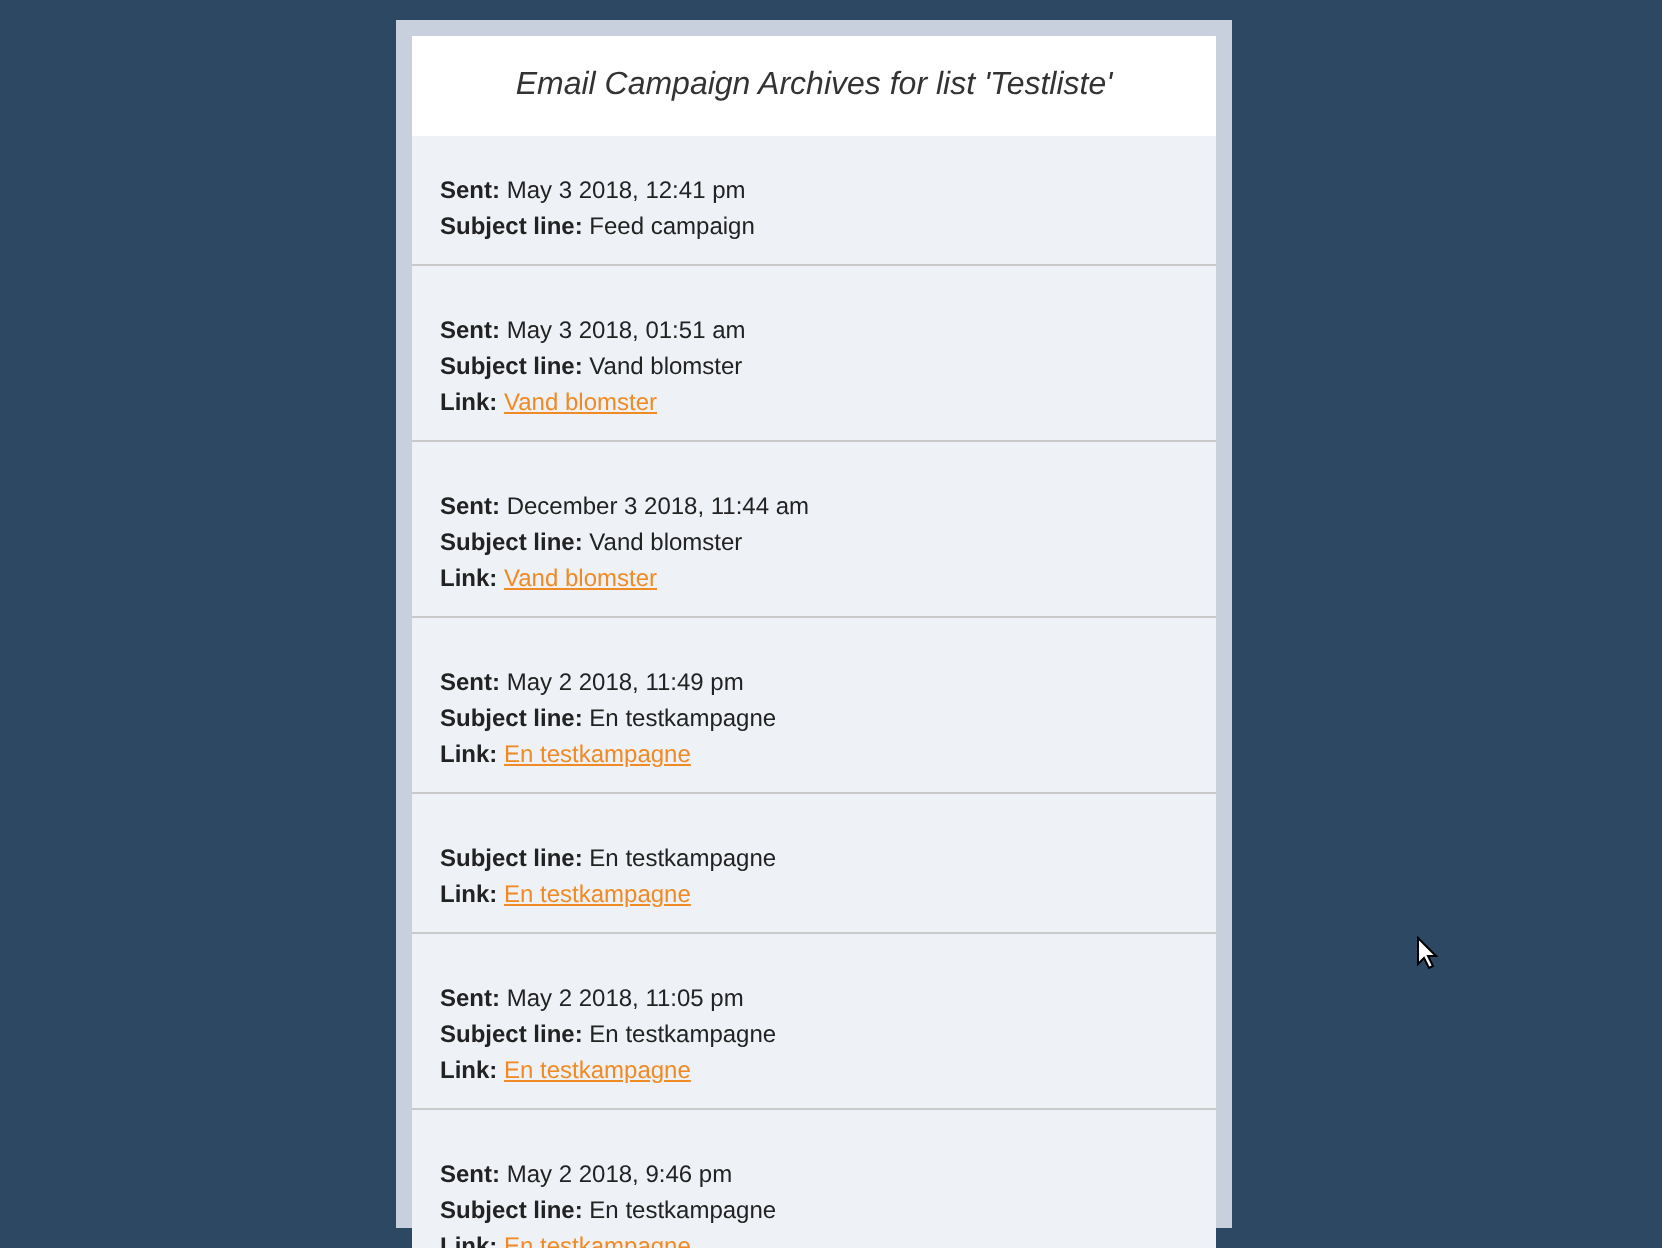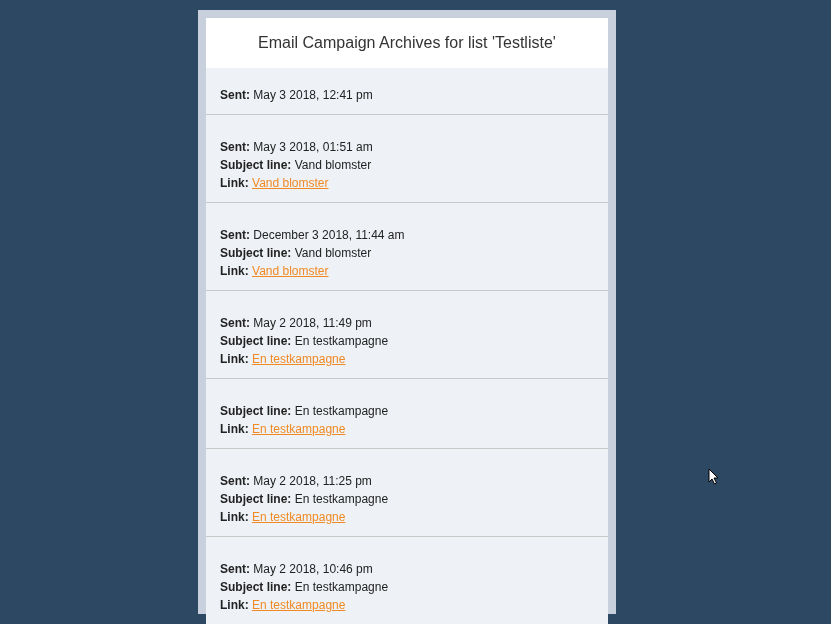--- a/index.html
+++ b/index.html
@@ -24,20 +24,21 @@
     }
     .header {
       background: #ffffff;
       padding: 16px 8px;
       text-align: center;
     }
     .header h1 {
       font-size: 16px;
       font-weight: 400;
       color: #333;
+      font-style: italic;
     }
     .content {
       background: #eef1f6;
       padding: 18px 0 0 0;
     }
     .entry {
       padding: 0 14px 10px 14px;
       margin-bottom: 23px;
       border-bottom: 1px solid #c9c9c9;
       font-size: 12px;
@@ -68,20 +69,21 @@
 </head>
 <body>
 
 <div class="panel">
   <div class="header">
     <h1>Email Campaign Archives for list 'Testliste'</h1>
   </div>
   <div class="content" id="content">
       <div class="entry">
         <div><span class="label">Sent:</span><span> May 3 2018, 12:41 pm</span></div>
+        <div><span class="label">Subject line:</span><span> Feed campaign</span></div>
       </div>
       <div class="entry">
         <div><span class="label">Sent:</span><span> May 3 2018, 01:51 am</span></div>
         <div><span class="label">Subject line:</span><span> Vand blomster</span></div>
         <div><span class="label">Link:</span> <a class="link">Vand blomster</a></div>
       </div>
       <div class="entry">
         <div><span class="label">Sent:</span><span> December 3 2018, 11:44 am</span></div>
         <div><span class="label">Subject line:</span><span> Vand blomster</span></div>
         <div><span class="label">Link:</span> <a class="link">Vand blomster</a></div>
@@ -89,26 +91,26 @@
       <div class="entry">
         <div><span class="label">Sent:</span><span> May 2 2018, 11:49 pm</span></div>
         <div><span class="label">Subject line:</span><span> En testkampagne</span></div>
         <div><span class="label">Link:</span> <a class="link">En testkampagne</a></div>
       </div>
       <div class="entry">
         <div><span class="label">Subject line:</span><span> En testkampagne</span></div>
         <div><span class="label">Link:</span> <a class="link">En testkampagne</a></div>
       </div>
       <div class="entry">
-        <div><span class="label">Sent:</span><span> May 2 2018, 11:25 pm</span></div>
+        <div><span class="label">Sent:</span><span> May 2 2018, 11:05 pm</span></div>
         <div><span class="label">Subject line:</span><span> En testkampagne</span></div>
         <div><span class="label">Link:</span> <a class="link">En testkampagne</a></div>
       </div>
       <div class="entry">
-        <div><span class="label">Sent:</span><span> May 2 2018, 10:46 pm</span></div>
+        <div><span class="label">Sent:</span><span> May 2 2018, 9:46 pm</span></div>
         <div><span class="label">Subject line:</span><span> En testkampagne</span></div>
         <div><span class="label">Link:</span> <a class="link">En testkampagne</a></div>
       </div>
       <div class="entry">
         <div><span class="label">Sent:</span><span> May 2 2018, 9:32 pm</span></div>
       </div>
     </div>
 
 </div>
 

